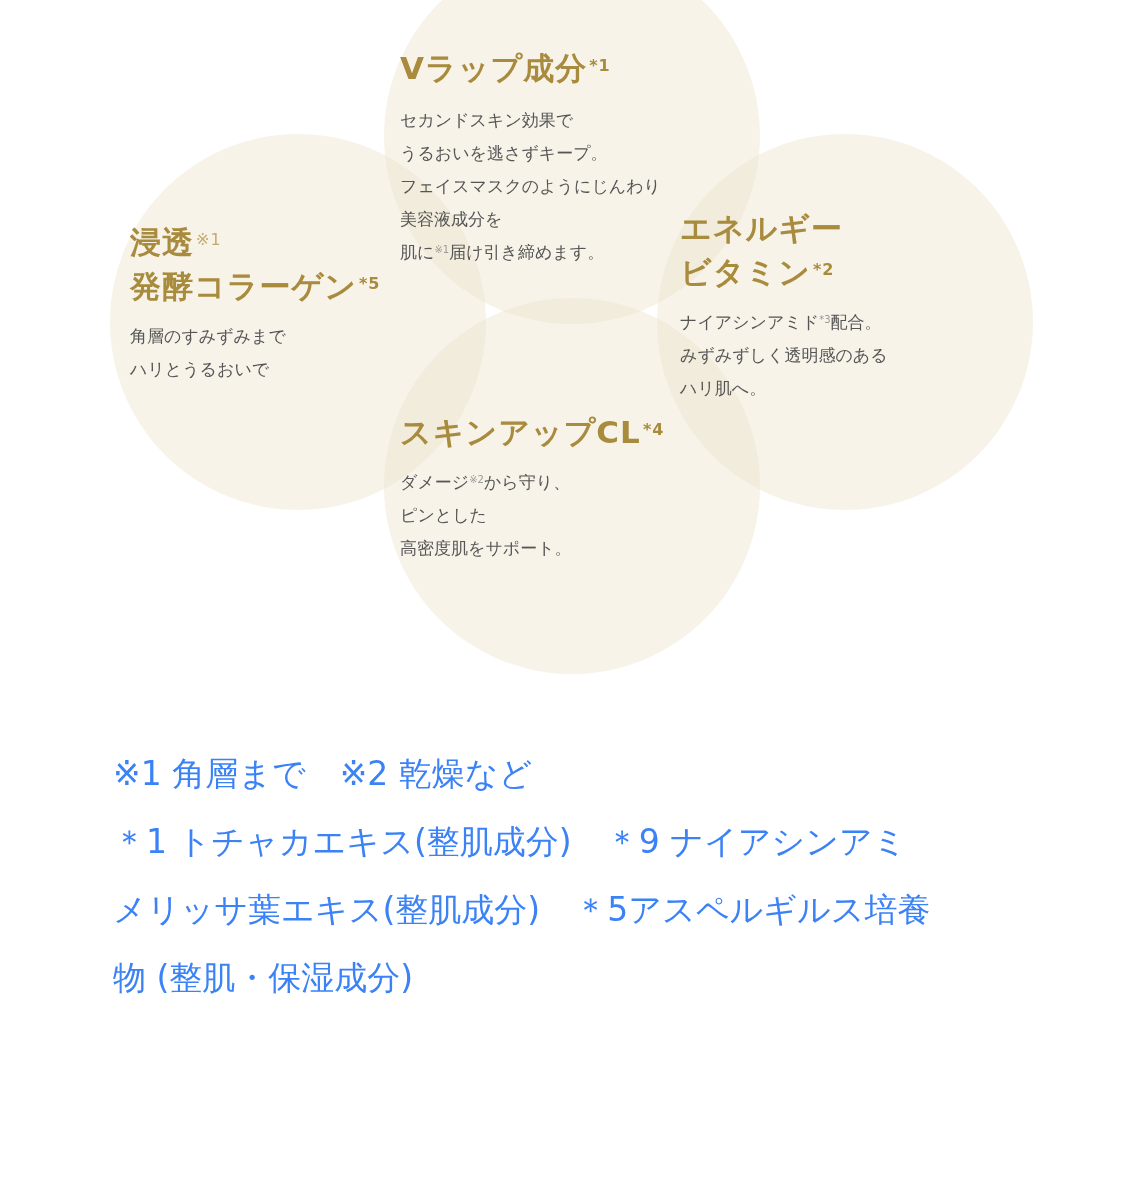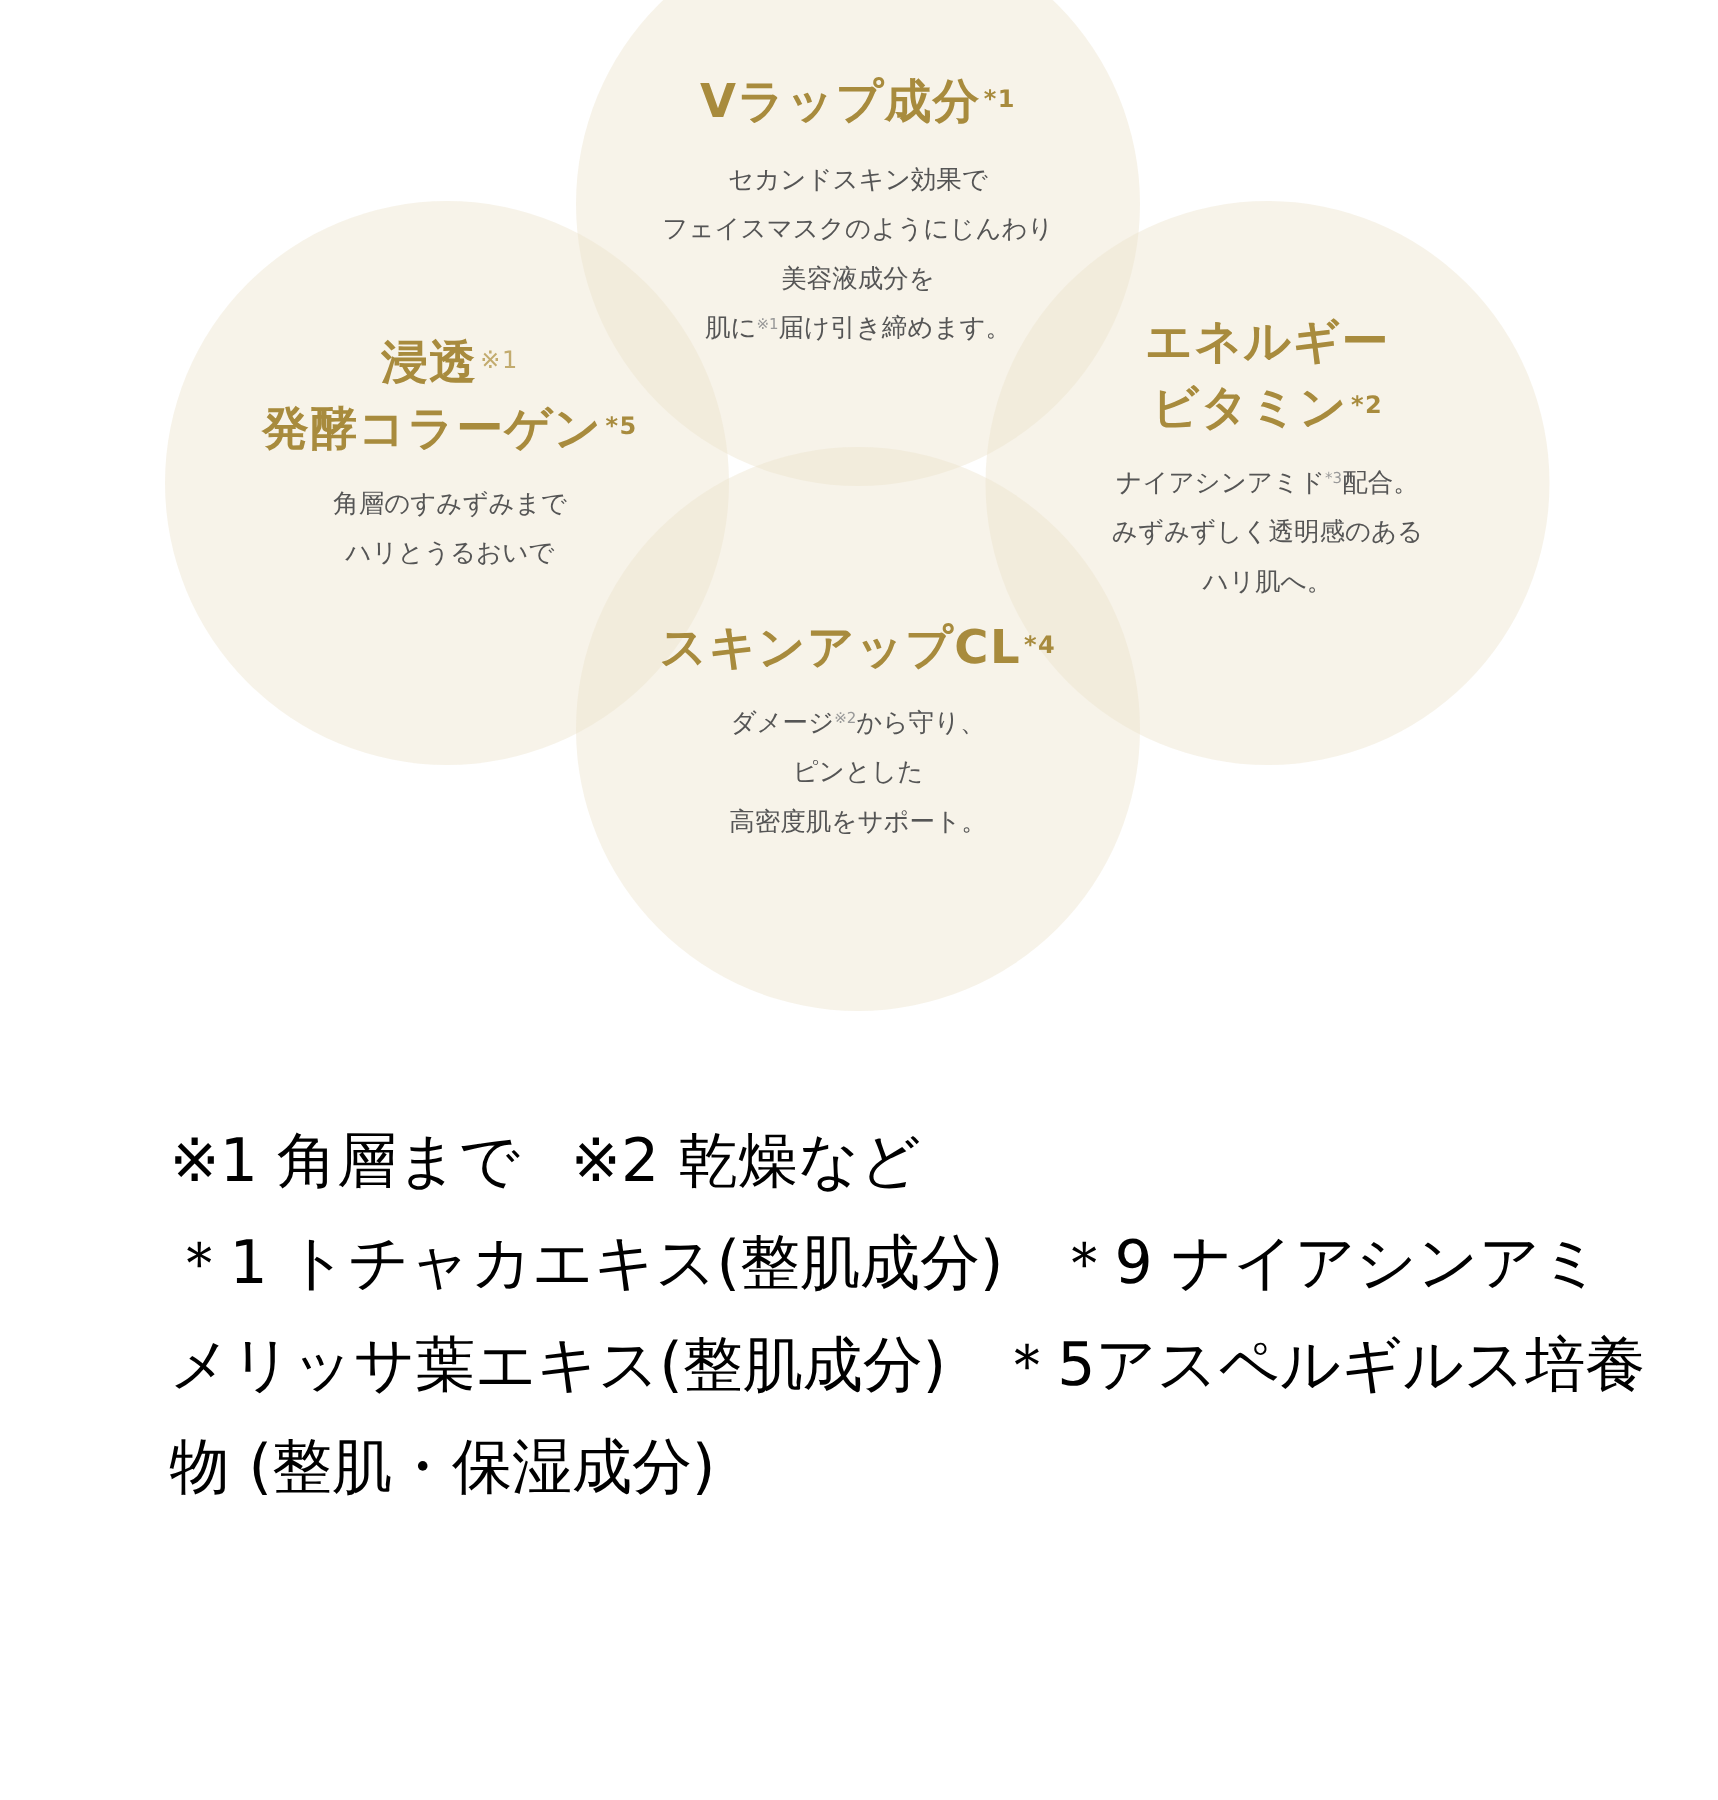--- a/index.html
+++ b/index.html
@@ -5,50 +5,51 @@
     html, body { margin:0; padding:0; background:#ffffff; }
     body { width:1145px; height:1200px; position:relative; overflow:hidden;
            font-family:"DejaVu Sans", "Liberation Sans", sans-serif; }
     .diagram { position:absolute; left:0; top:0; width:1145px; height:690px; }
     .circle { position:absolute; width:376px; height:376px; border-radius:50%;
               background:rgba(235,226,203,0.42); }
     .c-top    { left:384px; top:-52px; }
     .c-left   { left:110px; top:134px; }
     .c-right  { left:657px; top:134px; }
     .c-bottom { left:384px; top:298px; }
-    .block { position:absolute; text-align:center; }
+    .block { position:absolute; text-align:left; }
     .title { color:#a88b3d; font-weight:bold; font-size:31px; line-height:44px; letter-spacing:1px; }
     .title sup { font-size:16px; font-weight:bold; vertical-align:top; position:relative; top:-2px; margin-left:2px; }
     .title sup.ref { color:#c2ab6e; font-weight:normal; }
     .desc { color:#555555; font-size:17px; line-height:33px; margin-top:12px; }
     .desc sup { font-size:10px; color:#999; vertical-align:top; position:relative; top:-3px; }
     .b-top    { left:400px; top:46px;  width:344px; }
     .b-left   { left:130px; top:220px; width:340px; }
     .b-right  { left:680px; top:206px; width:330px; }
     .b-bottom { left:400px; top:410px; width:344px; }
     .b-top .desc { margin-top:14px; }
     .footnotes { position:absolute; left:113px; top:740px; width:940px;
-                 color:#000000; font-size:40px; line-height:68px;
+                 color:#3b82f6; font-size:33px; line-height:68px;
                  font-family:"DejaVu Sans", "Liberation Sans", sans-serif; }
     .footnotes .line { white-space:nowrap; }
     .gap { display:inline-block; width:34px; }
   </style>
 </head>
 <body>
 
 <div class="diagram">
   <div class="circle c-top"></div>
   <div class="circle c-left"></div>
   <div class="circle c-right"></div>
   <div class="circle c-bottom"></div>
 
   <div class="block b-top">
     <div class="title"><span>Vラップ成分</span><sup>*1</sup></div>
     <div class="desc">
       <div>セカンドスキン効果で</div>
+      <div>うるおいを逃さずキープ。</div>
       <div>フェイスマスクのようにじんわり</div>
       <div>美容液成分を</div>
       <div><span>肌に</span><sup>※1</sup><span>届け引き締めます。</span></div>
     </div>
   </div>
 
   <div class="block b-left">
     <div class="title">
       <div><span>浸透</span><sup class="ref">※1</sup></div>
       <div><span>発酵コラーゲン</span><sup>*5</sup></div>

